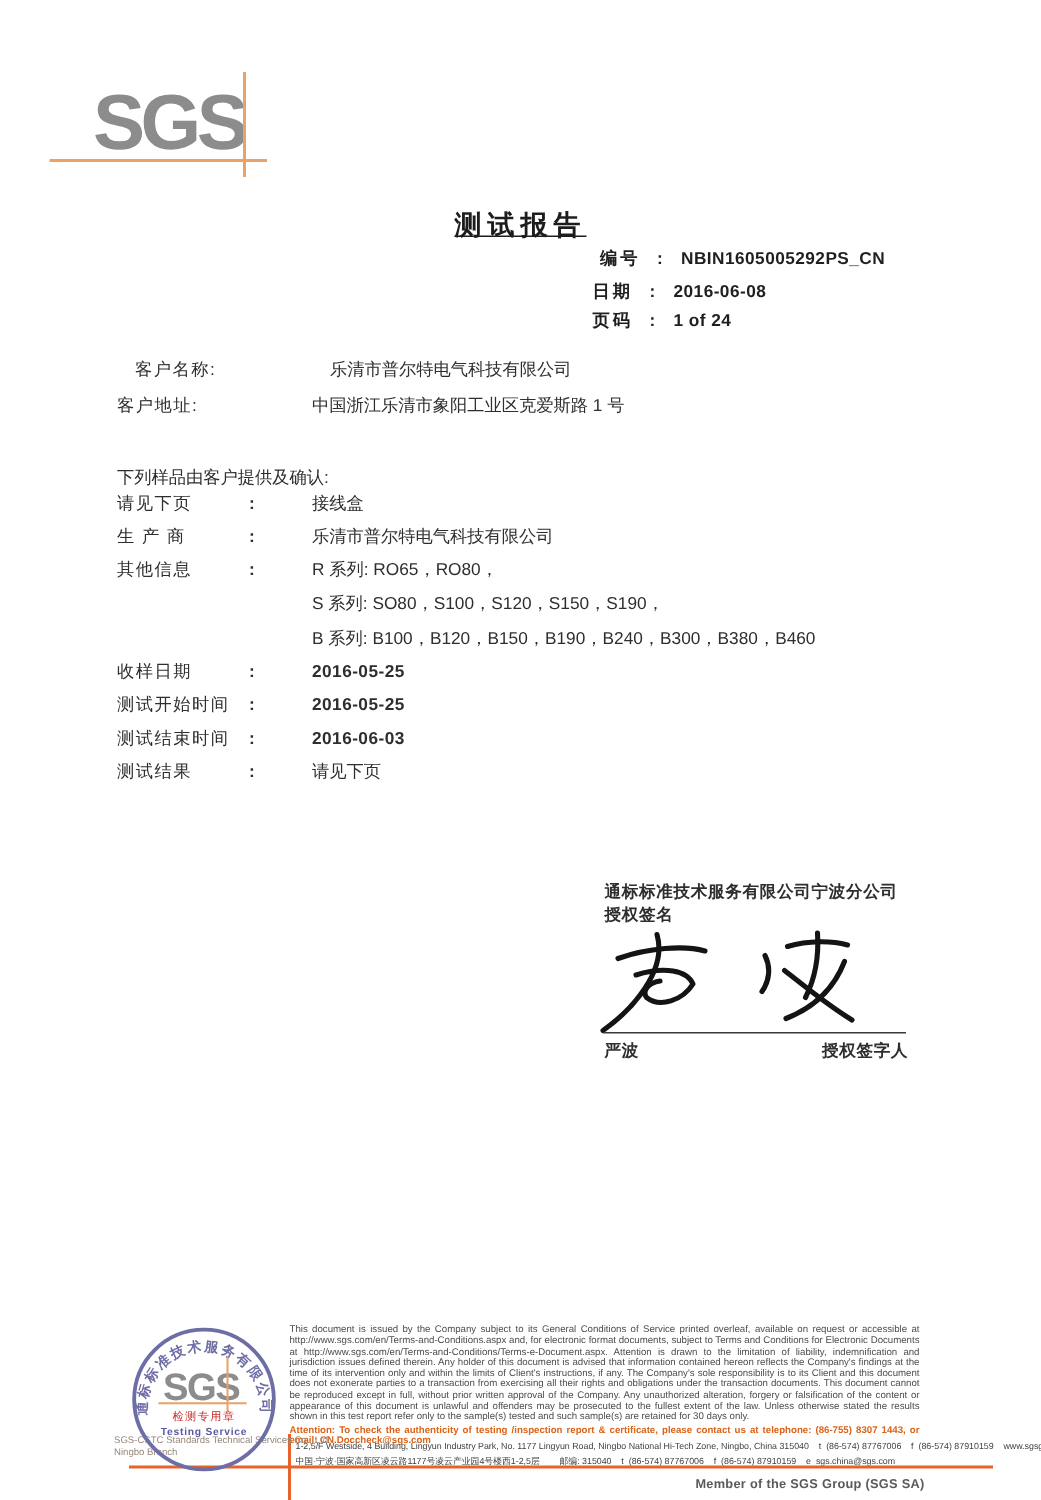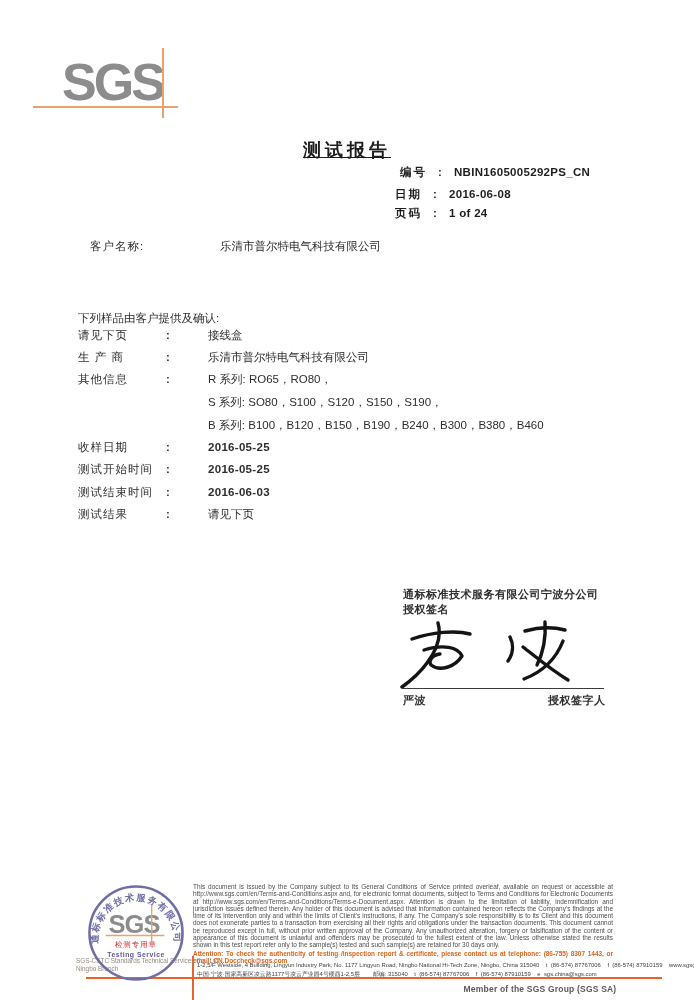--- a/index.html
+++ b/index.html
@@ -67,20 +67,23 @@
   </div>
   <div class="abs meta-row" style="left:395px; top:187px;">
     <span class="mlabel">日期</span><span class="mcolon">:</span><span class="mvalue">2016-06-08</span>
   </div>
   <div class="abs meta-row" style="left:395px; top:206px;">
     <span class="mlabel">页码</span><span class="mcolon">:</span><span class="mvalue">1 of 24</span>
   </div>
 
   <div class="abs body-row" style="left:78px; top:239px;margin-left:12px;">
     <span class="clabel">客户名称:</span><span>乐清市普尔特电气科技有限公司</span>
+  </div>
+  <div class="abs body-row" style="left:78px; top:263px;">
+    <span class="clabel">客户地址:</span><span>中国浙江乐清市象阳工业区克爱斯路 1 号</span>
   </div>
 
   <div class="abs body-row" style="left:78px; top:311px;">下列样品由客户提供及确认:</div>
 
   <div class="abs body-row" style="left:78px; top:328px;">
     <span class="ilabel">请见下页</span><span class="icolon">:</span><span class="ivalue">接线盒</span>
   </div>
   <div class="abs body-row" style="left:78px; top:350px;">
     <span class="ilabel">生 产 商</span><span class="icolon">:</span><span class="ivalue">乐清市普尔特电气科技有限公司</span>
   </div>

